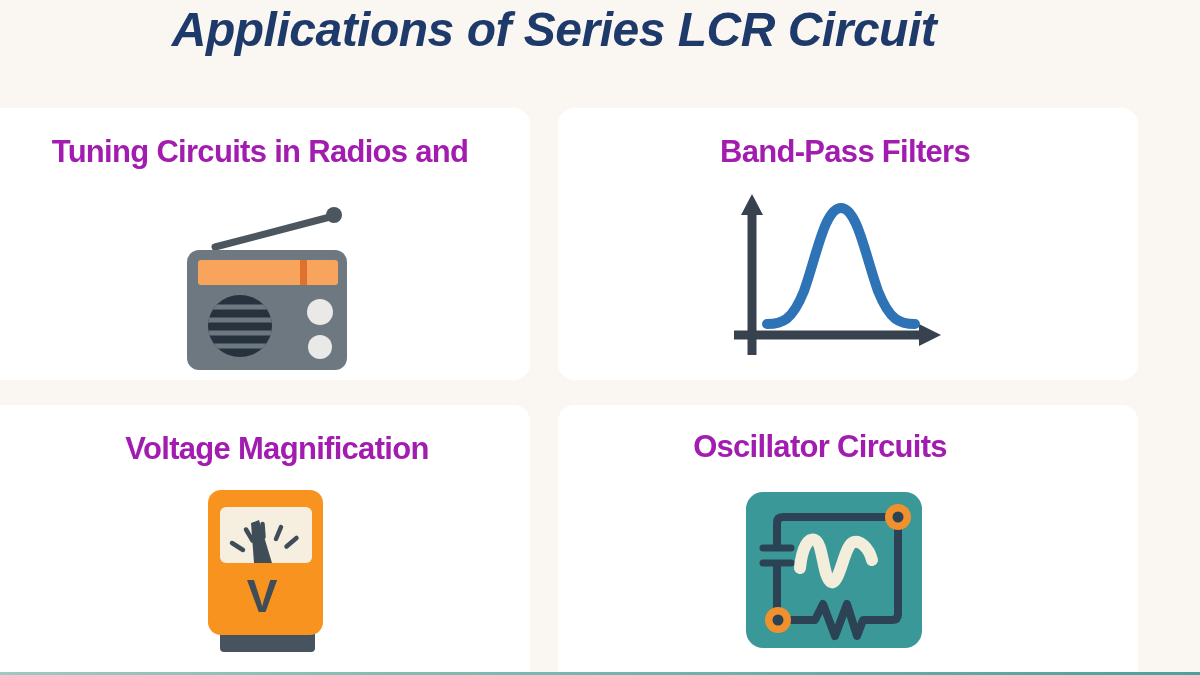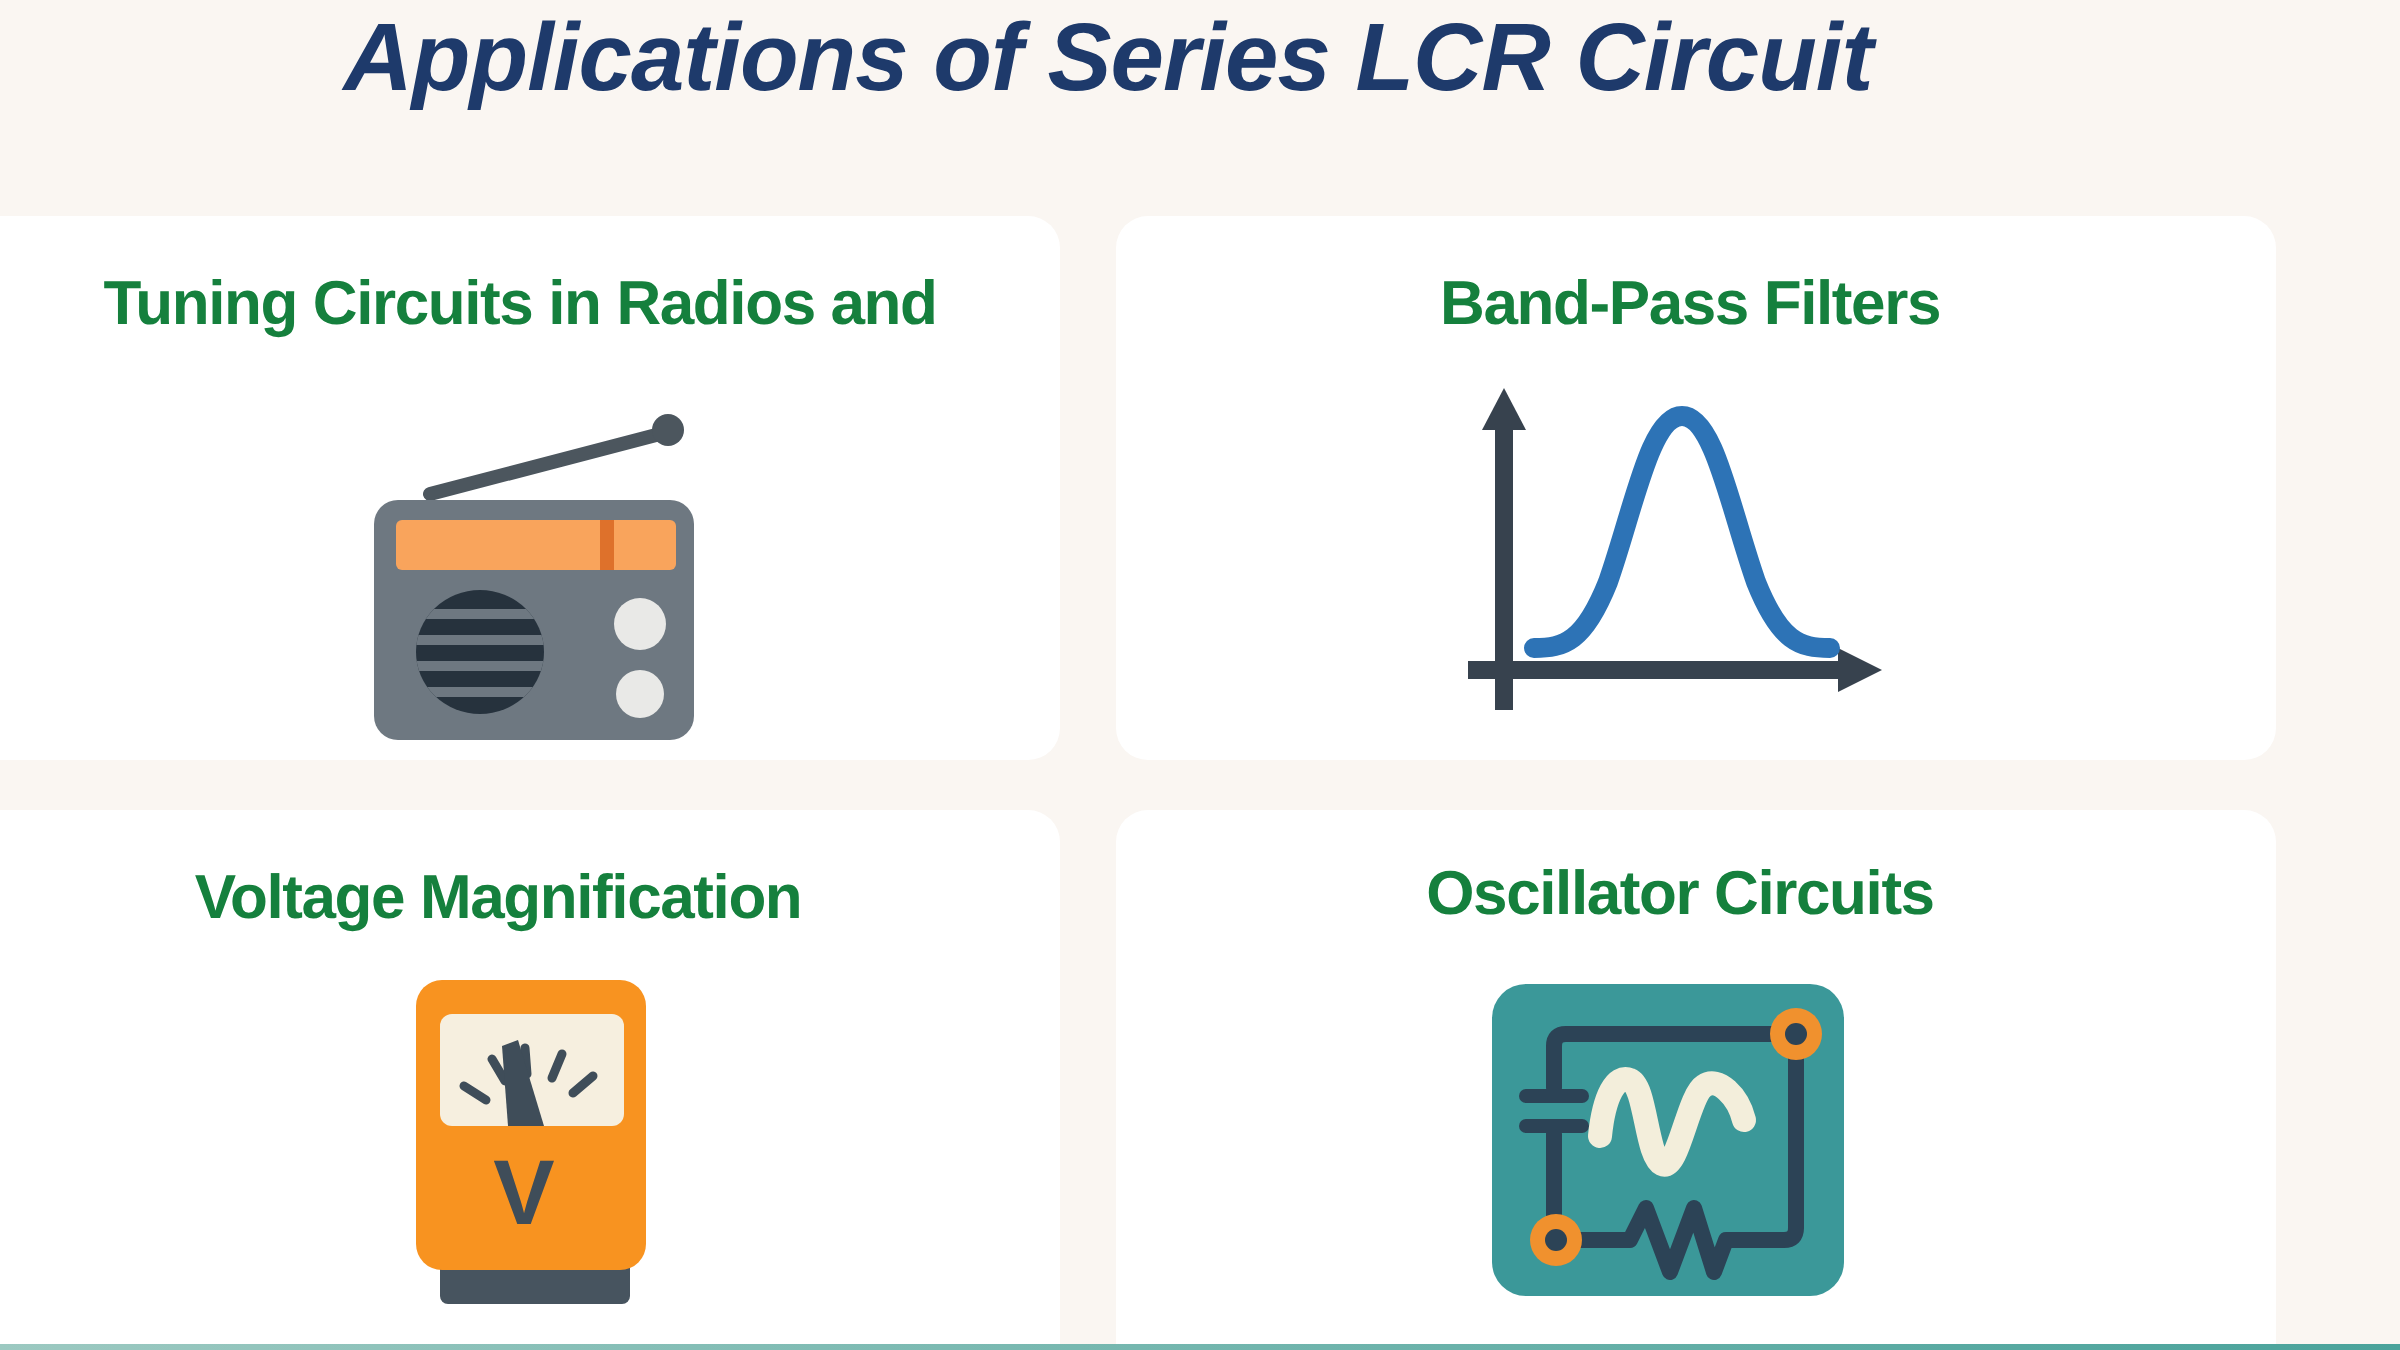--- a/index.html
+++ b/index.html
@@ -17,28 +17,28 @@
   }
   .card {
     position:absolute; background:#FFFFFF; border-radius:16px;
   }
   .card-tl { left:-30px; top:108px; width:560px; height:272px; }
   .card-tr { left:558px; top:108px; width:580px; height:272px; }
   .card-bl { left:-30px; top:405px; width:560px; height:300px; }
   .card-br { left:558px; top:405px; width:580px; height:300px; }
   .heading {
     position:absolute; text-align:center;
-    font-weight:bold; color:#15803d;
+    font-weight:bold; color:#a21caf;
     font-size:31px; letter-spacing:-0.7px; line-height:35px;
   }
   .heading div { white-space:nowrap; }
   .h-tl { left:10px;  top:134px; width:500px; }
   .h-tr { left:620px; top:134px; width:450px; }
-  .h-bl { left:4px;  top:431px; width:490px; }
-  .h-br { left:615px; top:429px; width:450px;text-align:center; }
+  .h-bl { left:32px;  top:431px; width:490px; }
+  .h-br { left:595px; top:429px; width:450px;text-align:center; }
   .icon-svg { position:absolute; }
   .svg-radio      { left:175px; top:203px; }
   .svg-graph      { left:722px; top:188px; }
   .svg-voltmeter  { left:200px; top:488px; }
   .svg-oscillator { left:743px; top:490px; }
   .bottom-strip {
     position:absolute; left:0; bottom:0; width:1200px; height:3px;
     background:linear-gradient(to right, #9CC9C1, #4AA39B);
   }
 </style>

